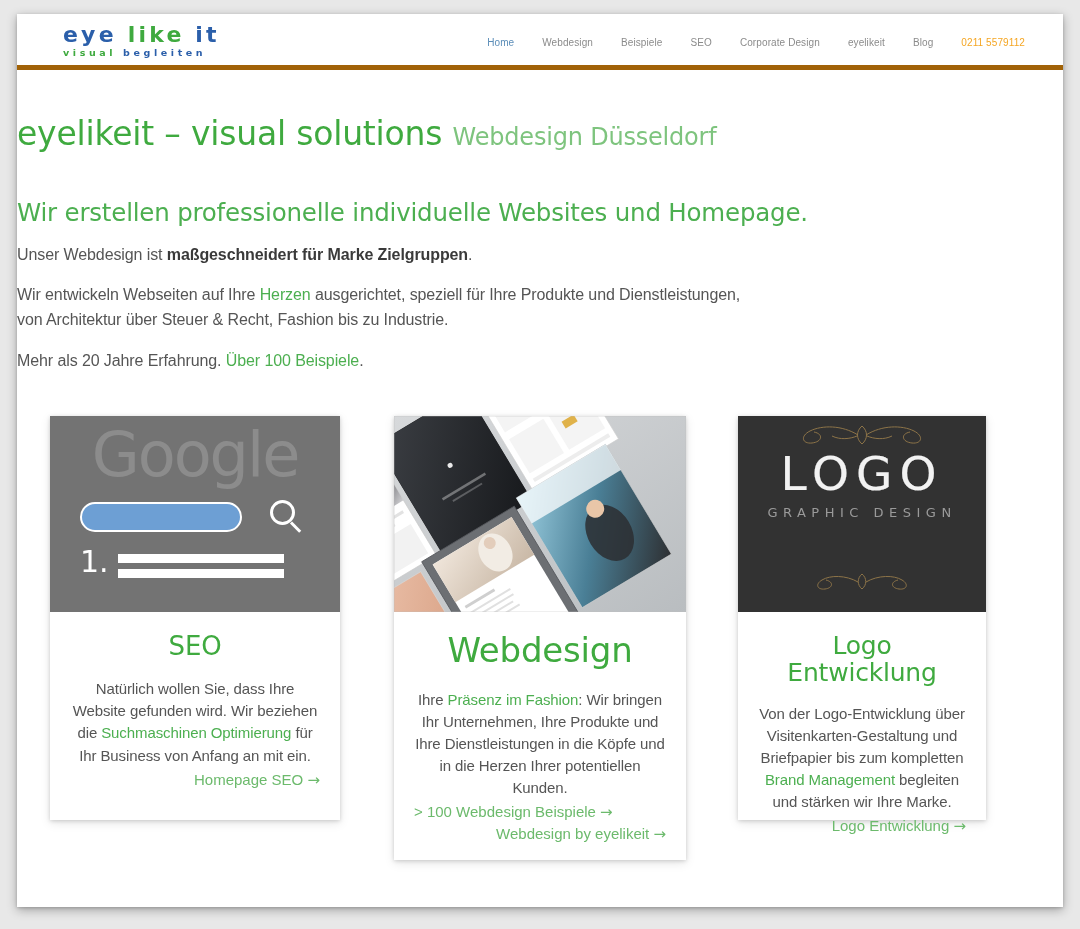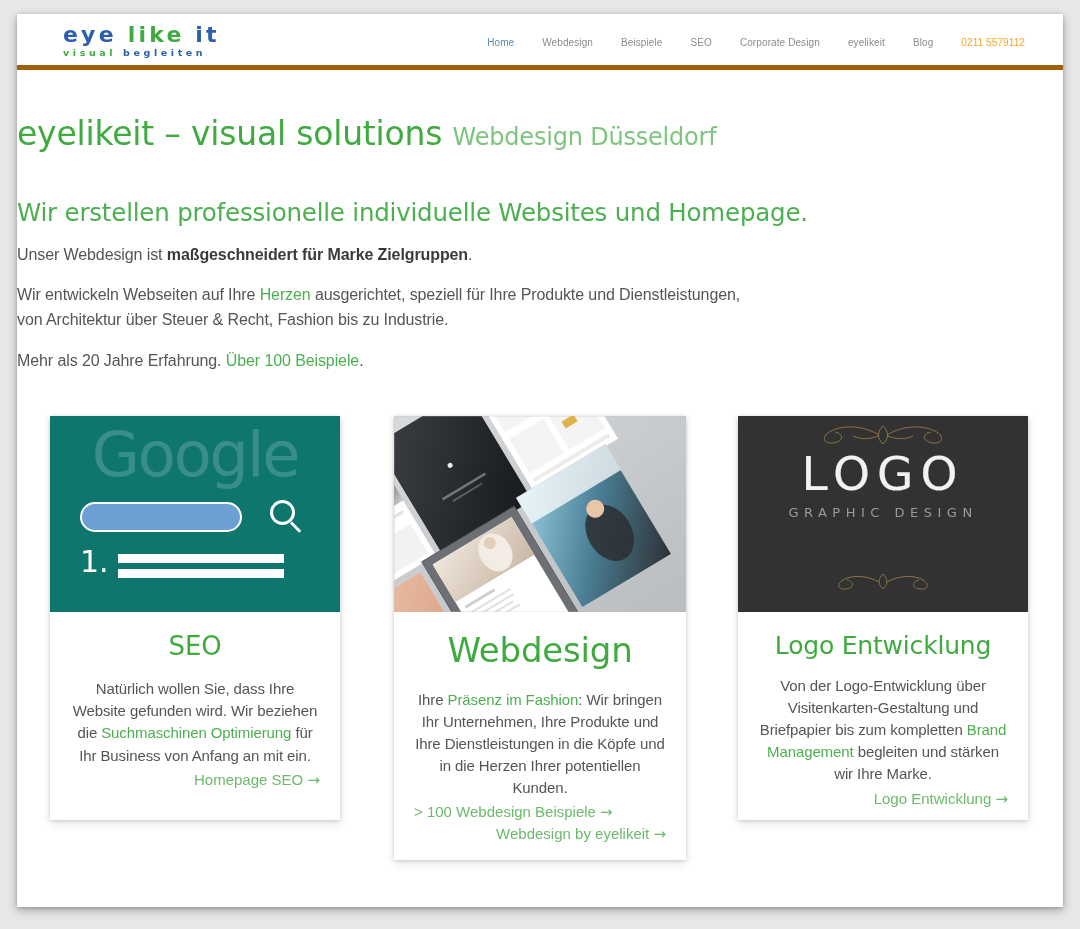--- a/index.html
+++ b/index.html
@@ -126,21 +126,21 @@
     margin-top: 40px;
     height: 470px;
   }
   .card {
     position: absolute;
     background: #ffffff;
     box-shadow: 0 1px 4px rgba(0,0,0,0.16), 0 3px 10px rgba(0,0,0,0.10);
   }
   .card-left  { left: 33px;  top: 2px;  width: 290px; height: 404px; }
   .card-mid   { left: 377px; top: 2px;  width: 292px; height: 444px; }
-  .card-right { left: 721px; top: 2px;  width: 290px; height: 404px; }
+  .card-right { left: 721px; top: 2px;  width: 248px; height: 404px; }
 
   .card-img {
     position: relative;
     width: 100%;
     height: 196px;
     overflow: hidden;
   }
   .card-body {
     padding: 20px 20px 18px;
     text-align: center;
@@ -172,21 +172,21 @@
     color: #6cba6c;
     text-decoration: none;
     text-align: right;
     cursor: pointer;
   }
   .card-link.left-align { text-align: left; }
   .card-link .arrow { font-family: "DejaVu Sans", sans-serif; }
 
   
   .img-seo {
-    background: #0f766e;
+    background: #737373;
   }
   .google-word {
     position: absolute;
     top: 8px;
     left: 0;
     right: 0;
     text-align: center;
     font-family: "DejaVu Sans", sans-serif;
     font-size: 62px;
     font-weight: normal;

